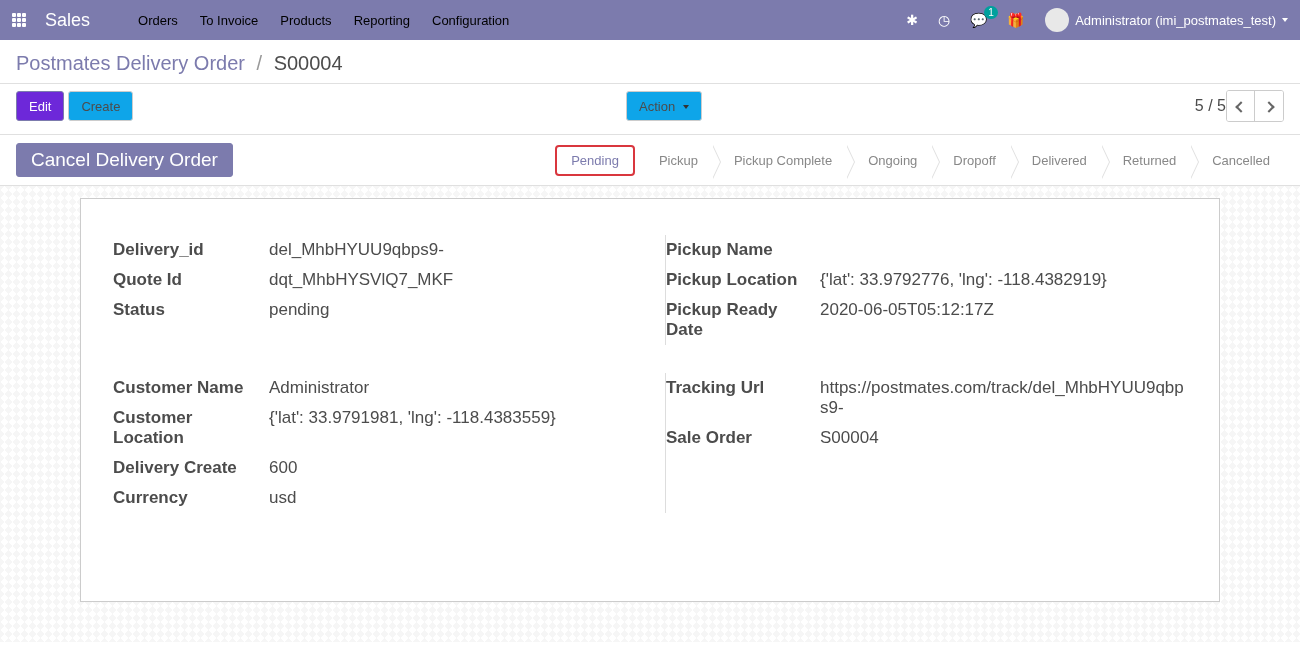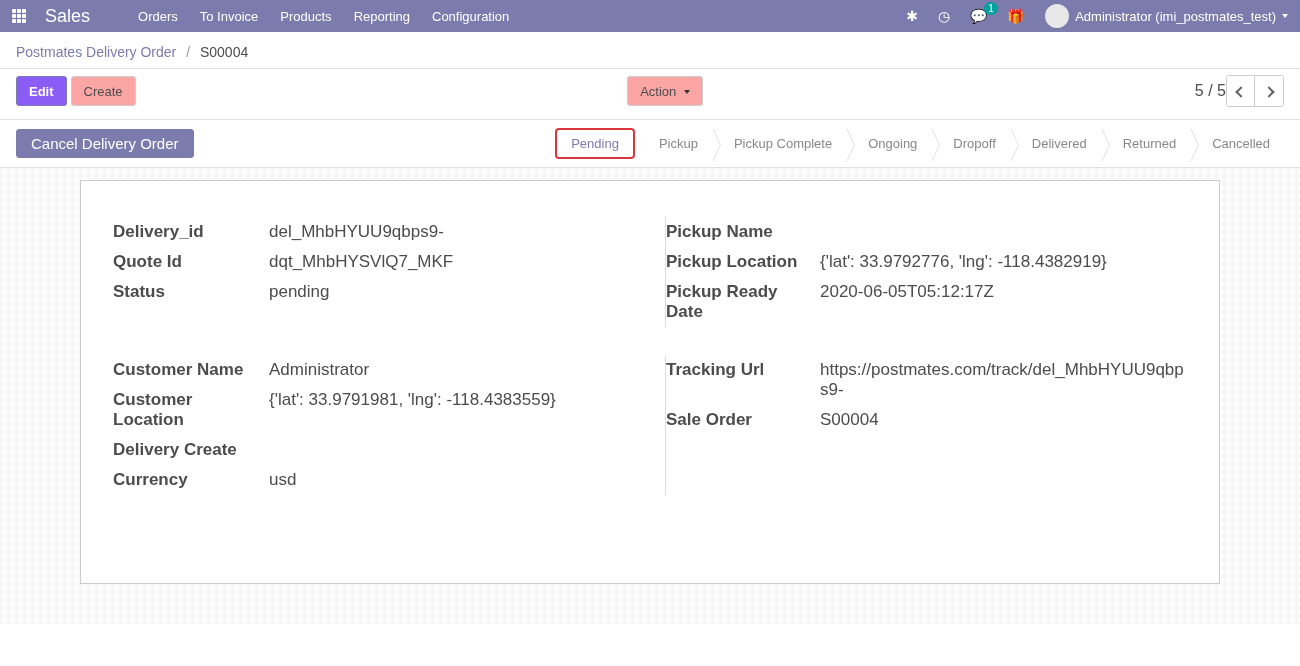--- a/index.html
+++ b/index.html
@@ -4,59 +4,59 @@
   <style>
     * { box-sizing: border-box; margin: 0; padding: 0; }
     body {
       font-family: -apple-system, "Helvetica Neue", Helvetica, Arial, sans-serif;
       font-size: 13px;
       color: #4c4c4c;
       background: #fff;
     }
     .navbar {
       background: #7c7bad;
-      height: 32px;
+      height: 40px;
       display: flex;
       align-items: center;
       padding: 0 12px;
       color: #fff;
     }
     .nav-left { display: flex; align-items: center; }
     .apps-icon { font-size: 16px; margin-right: 18px; cursor: pointer; display:flex; gap:1px; flex-wrap:wrap; width:15px; height:15px;}
     .apps-icon span{width:4px;height:4px;background:#fff;border-radius:1px;}
     .app-name { font-size: 18px; font-weight: 400; margin-right: 48px; }
     .nav-menu { display: flex; gap: 22px; }
-    .nav-menu-item { color: #ffffff; cursor: pointer; font-size: 13px; }
+    .nav-menu-item { color: #000000; cursor: pointer; font-size: 13px; }
     .nav-right { margin-left: auto; display: flex; align-items: center; gap: 20px; }
     .nav-icon { color: #fff; cursor: pointer; font-size: 14px; position: relative; }
     .badge { background: #00a09d; color: #fff; font-size: 10px; padding: 0 4px; border-radius: 8px; position: absolute; top:-6px; right:-10px; line-height:13px; }
     .avatar { width: 24px; height: 24px; border-radius: 50%; background: #e8e8e8; display:inline-block; margin-right:6px; vertical-align:middle;}
     .user-area { display:flex; align-items:center; cursor:pointer;}
     .caret-down::after { content: ""; border-left:3px solid transparent;border-right:3px solid transparent;border-top:4px solid #fff; display:inline-block;margin-left:6px;vertical-align:middle;}
 
     .breadcrumb-bar { padding: 12px 16px 8px; border-bottom: 1px solid #e0e0e0; }
-    .breadcrumb { font-size: 14px; }
+    .breadcrumb { font-size: 20px; }
     .breadcrumb a { color: #7c7bad; text-decoration: none; }
     .breadcrumb .sep { color: #999; margin: 0 6px; }
     .breadcrumb .active { color: #4c4c4c; }
 
     .control-row { display: flex; align-items: center; padding: 6px 16px 12px; border-bottom: 1px solid #e0e0e0;}
     .btn { border: 1px solid #ccc; background: #fff; color: #4c4c4c; padding: 4px 12px; border-radius: 3px; cursor: pointer; font-size: 13px; margin-right: 4px; height:30px;}
-    .btn-primary { background: #8b5cf6; color: #fff; border-color: #7c7bad; font-weight: bold; }
-    .btn-secondary { background: #fca5a5; }
+    .btn-primary { background: #6d28d9; color: #fff; border-color: #7c7bad; }
+    .btn-secondary { background: #0ea5e9; }
     .btn-dropdown::after { content:""; border-left:3px solid transparent;border-right:3px solid transparent;border-top:4px solid #333; display:inline-block;margin-left:8px;vertical-align:middle;}
     .pager { color: #4c4c4c; font-size: 16px; }
     .pager-btns { display:flex; border:1px solid #ccc; border-radius:3px; overflow:hidden;}
     .pager-btn { width:28px; height:30px; display:flex; align-items:center;justify-content:center;cursor:pointer; background:#fff;}
     .pager-btn:first-child{border-right:1px solid #ccc;}
     .action-btn-area{margin:0 auto;}
     .spacer{flex:1;}
 
     .status-row { border-bottom: 1px solid #e0e0e0; padding: 8px 16px; display:flex; align-items:center; background:#fff;}
-    .cancel-btn { background: #7c7bad; color: #fff; border: 1px solid #7c7bad; padding: 5px 14px; border-radius: 3px; cursor: pointer; font-size: 15px;}
+    .cancel-btn { background: #7c7bad; color: #fff; border: 1px solid #7c7bad; padding: 5px 14px; border-radius: 3px; cursor: pointer; font-size: 19px;}
 
     .statusbar { margin-left:auto; display:flex; align-items:center; }
     .stage { padding: 8px 14px 8px 22px; color: #888; font-size: 13px; position: relative; background:#fff; cursor:default;}
     .stage::after{ content:""; position:absolute; right:-8px; top:0; border-top:17px solid transparent; border-bottom:17px solid transparent; border-left:8px solid #fff; z-index:2;}
     .stage::before{ content:""; position:absolute; right:-9px; top:0; border-top:17px solid transparent; border-bottom:17px solid transparent; border-left:8px solid #e0e0e0; z-index:1;}
     .stage:last-child::after,.stage:last-child::before{display:none;}
     .stage.active{ color:#7c7bad; font-weight:500; }
     .stage.highlighted{ border:2px solid #d9363e; border-radius:4px; padding:6px 14px 6px 14px; margin-right:2px;}
     .stage.highlighted::after,.stage.highlighted::before{display:none;}
 
@@ -201,20 +201,21 @@
         <div class="field-row">
           <div class="field-label">Customer Name</div>
           <div class="field-value">Administrator</div>
         </div>
         <div class="field-row">
           <div class="field-label">Customer Location</div>
           <div class="field-value">{'lat': 33.9791981, 'lng': -118.4383559}</div>
         </div>
         <div class="field-row">
           <div class="field-label">Delivery Create</div>
+          <div class="field-value">600</div>
         </div>
         <div class="field-row">
           <div class="field-label">Currency</div>
           <div class="field-value">usd</div>
         </div>
       </div>
 
       <div class="form-group col-right">
         <div class="field-row">
           <div class="field-label">Tracking Url</div>

